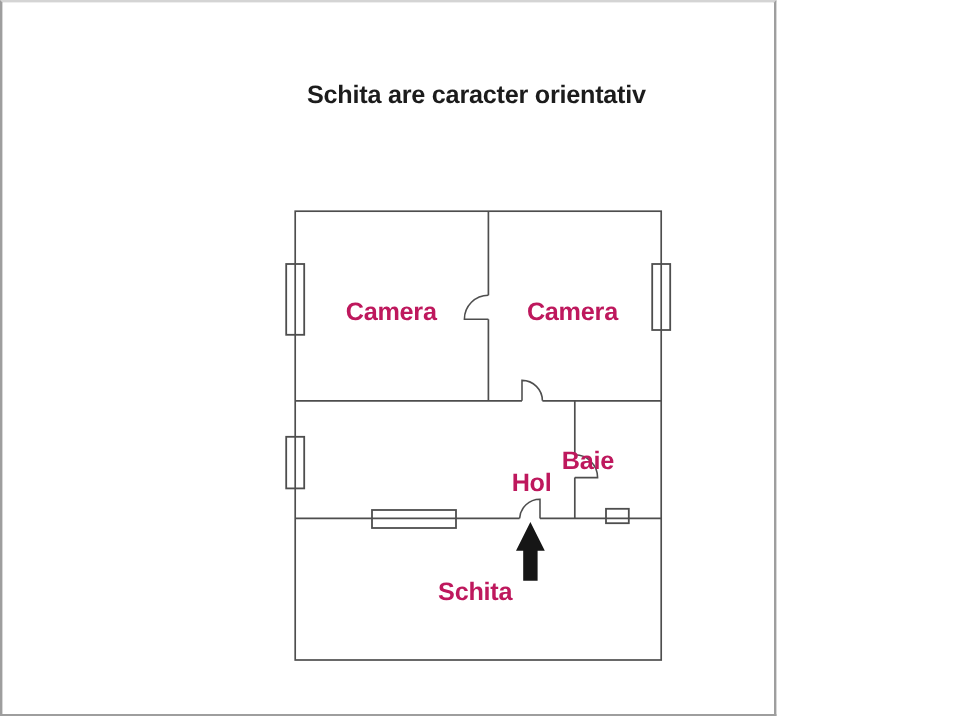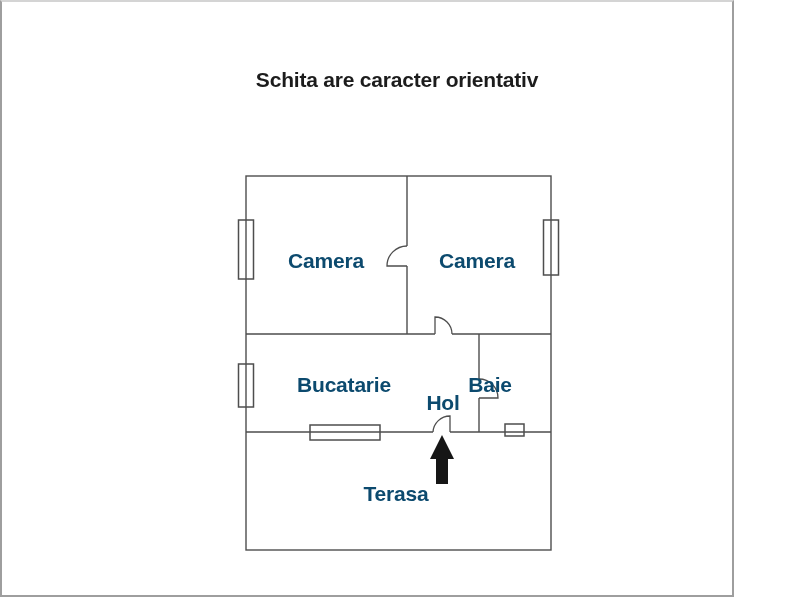--- a/index.html
+++ b/index.html
@@ -1,18 +1,18 @@
 <!DOCTYPE html>
 <html><head>
 <meta charset="utf-8">
 <style>
   html,body{margin:0;padding:0;background:#fff;}
   .canvas{
     position:relative;
-    width:734px;height:597px;
+    width:647px;height:597px;
     box-sizing:border-box;
     background:#ffffff;
     border:2px solid #9e9e9e;
     border-top-color:#d4d4d4;
     font-family:"Liberation Sans","DejaVu Sans",sans-serif;
     overflow:hidden;
   }
   .title{
     position:absolute;
     left:395px;top:78px;
@@ -23,21 +23,21 @@
     color:#1c1c1c;
     white-space:nowrap;
   }
   .plan-svg{position:absolute;left:0;top:0;}
   .room-label{
     position:absolute;
     transform:translate(-50%,-50%);
     font-size:21px;
     font-weight:600;
     letter-spacing:-0.2px;
-    color:#0c4a6e;
+    color:#be185d;
     white-space:nowrap;
   }
 </style>
 </head>
 <body>
 
 <div class="canvas">
 
   <div class="title">Schita are caracter orientativ</div>
 
@@ -68,18 +68,17 @@
       <rect x="236.5" y="362" width="15" height="43"></rect>
       <rect x="308" y="423" width="70" height="15"></rect>
       <rect x="503" y="422" width="19" height="12"></rect>
     </g>
 
     <polygon points="428,457 440,433 452,457 446,457 446,482 434,482 434,457" fill="#161616" stroke="none"></polygon>
   </svg>
 
   <div class="room-label" style="left:324px;top:259px">Camera</div>
   <div class="room-label" style="left:475px;top:259px">Camera</div>
-  <div class="room-label" style="left:342px;top:383px">Bucatarie</div>
   <div class="room-label" style="left:441px;top:401px">Hol</div>
   <div class="room-label" style="left:488px;top:383px">Baie</div>
-  <div class="room-label" style="left:394px;top:492px">Terasa</div>
+  <div class="room-label" style="left:394px;top:492px">Schita</div>
 
 </div>
 
 </body></html>

